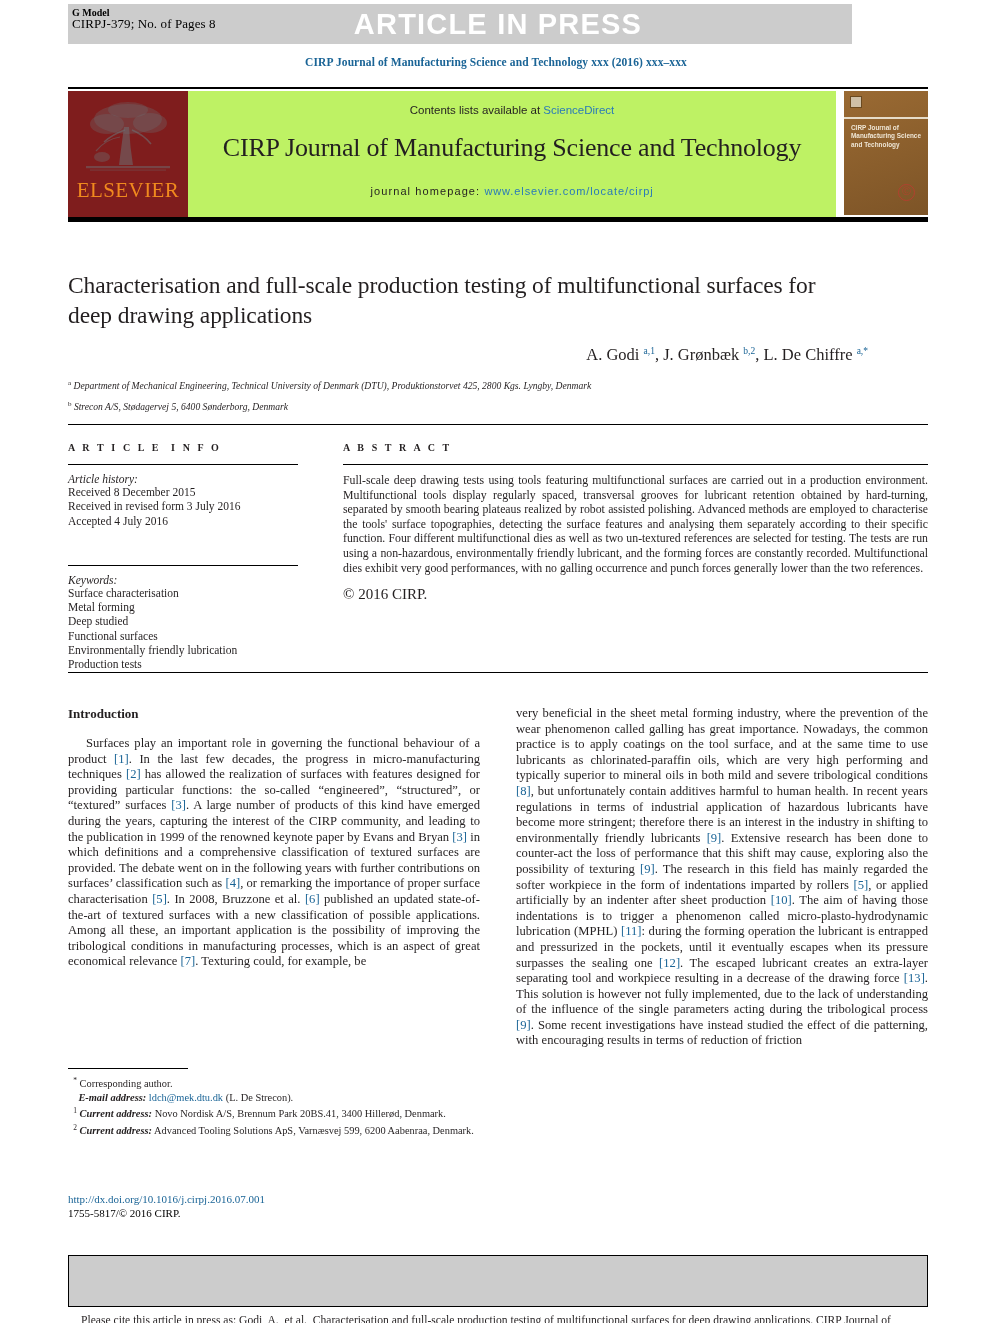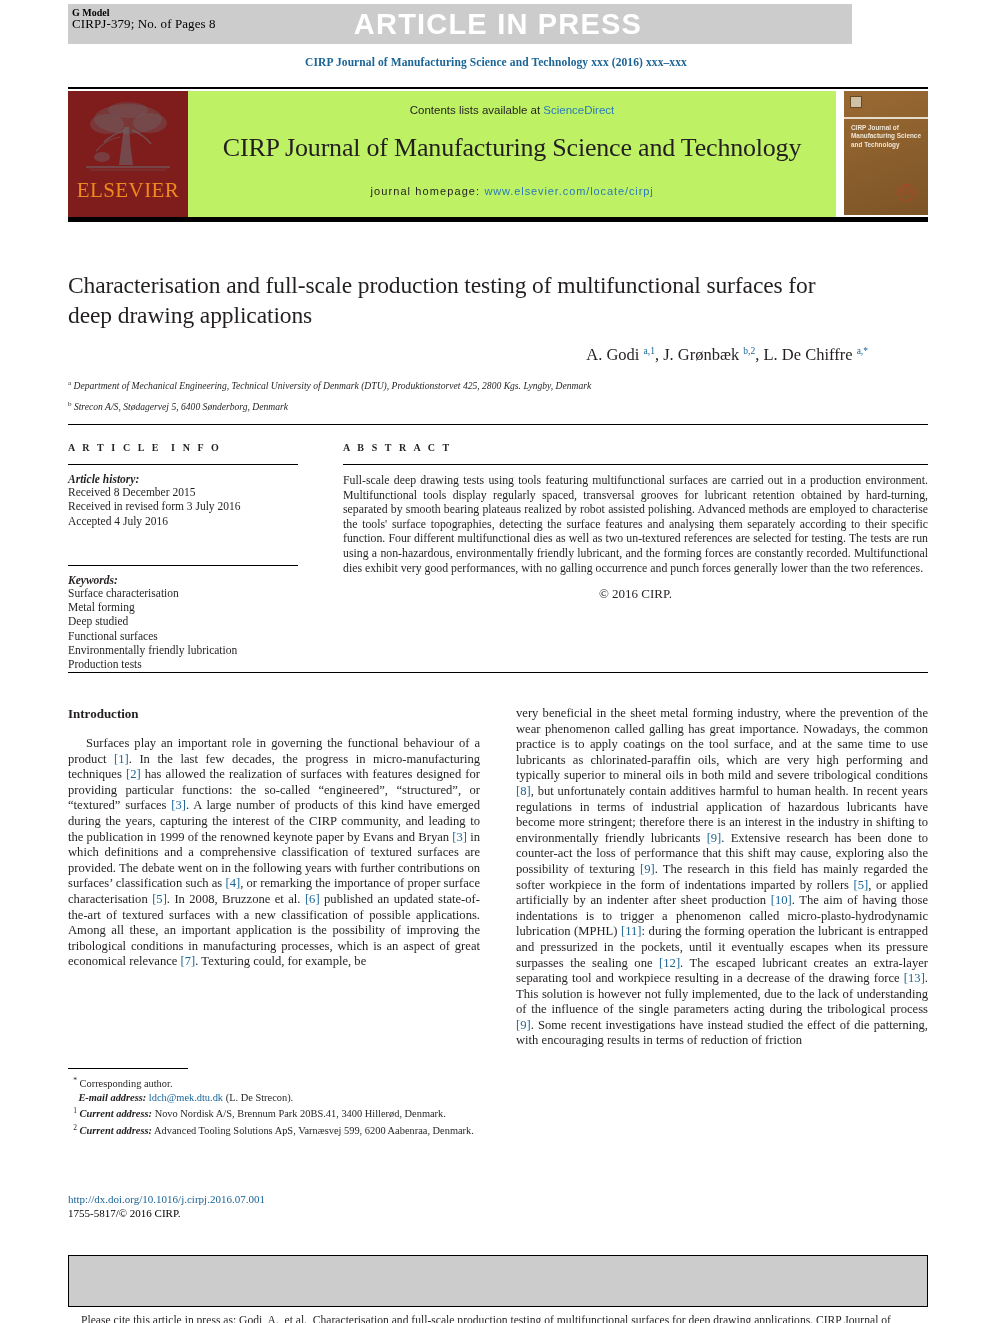--- a/index.html
+++ b/index.html
@@ -267,39 +267,39 @@
     color: #231f20;
     text-transform: uppercase;
   }
   .thinrule {
     border-top: 1px solid #000;
     margin-top: 11px;
     margin-bottom: 8px;
   }
   .info-label {
     font-style: italic;
-    font-weight: bold;
+    font-weight: normal;
     font-size: 11.5px;
     color: #231f20;
   }
   .info-list {
     font-size: 11.5px;
     line-height: 14.3px;
     color: #231f20;
   }
   .info-gap { height: 26px; }
   .abstract-text {
     font-size: 11.8px;
     line-height: 14.6px;
     text-align: justify;
     color: #231f20;
   }
   .abstract-copy {
-    text-align: center;
-    font-size: 13px;
+    text-align: left;
+    font-size: 15px;
     margin-top: 11px;
     color: #231f20;
   }
 
   
   .col-left {
     position: absolute;
     left: 68px;
     top: 706px;
     width: 412px;

